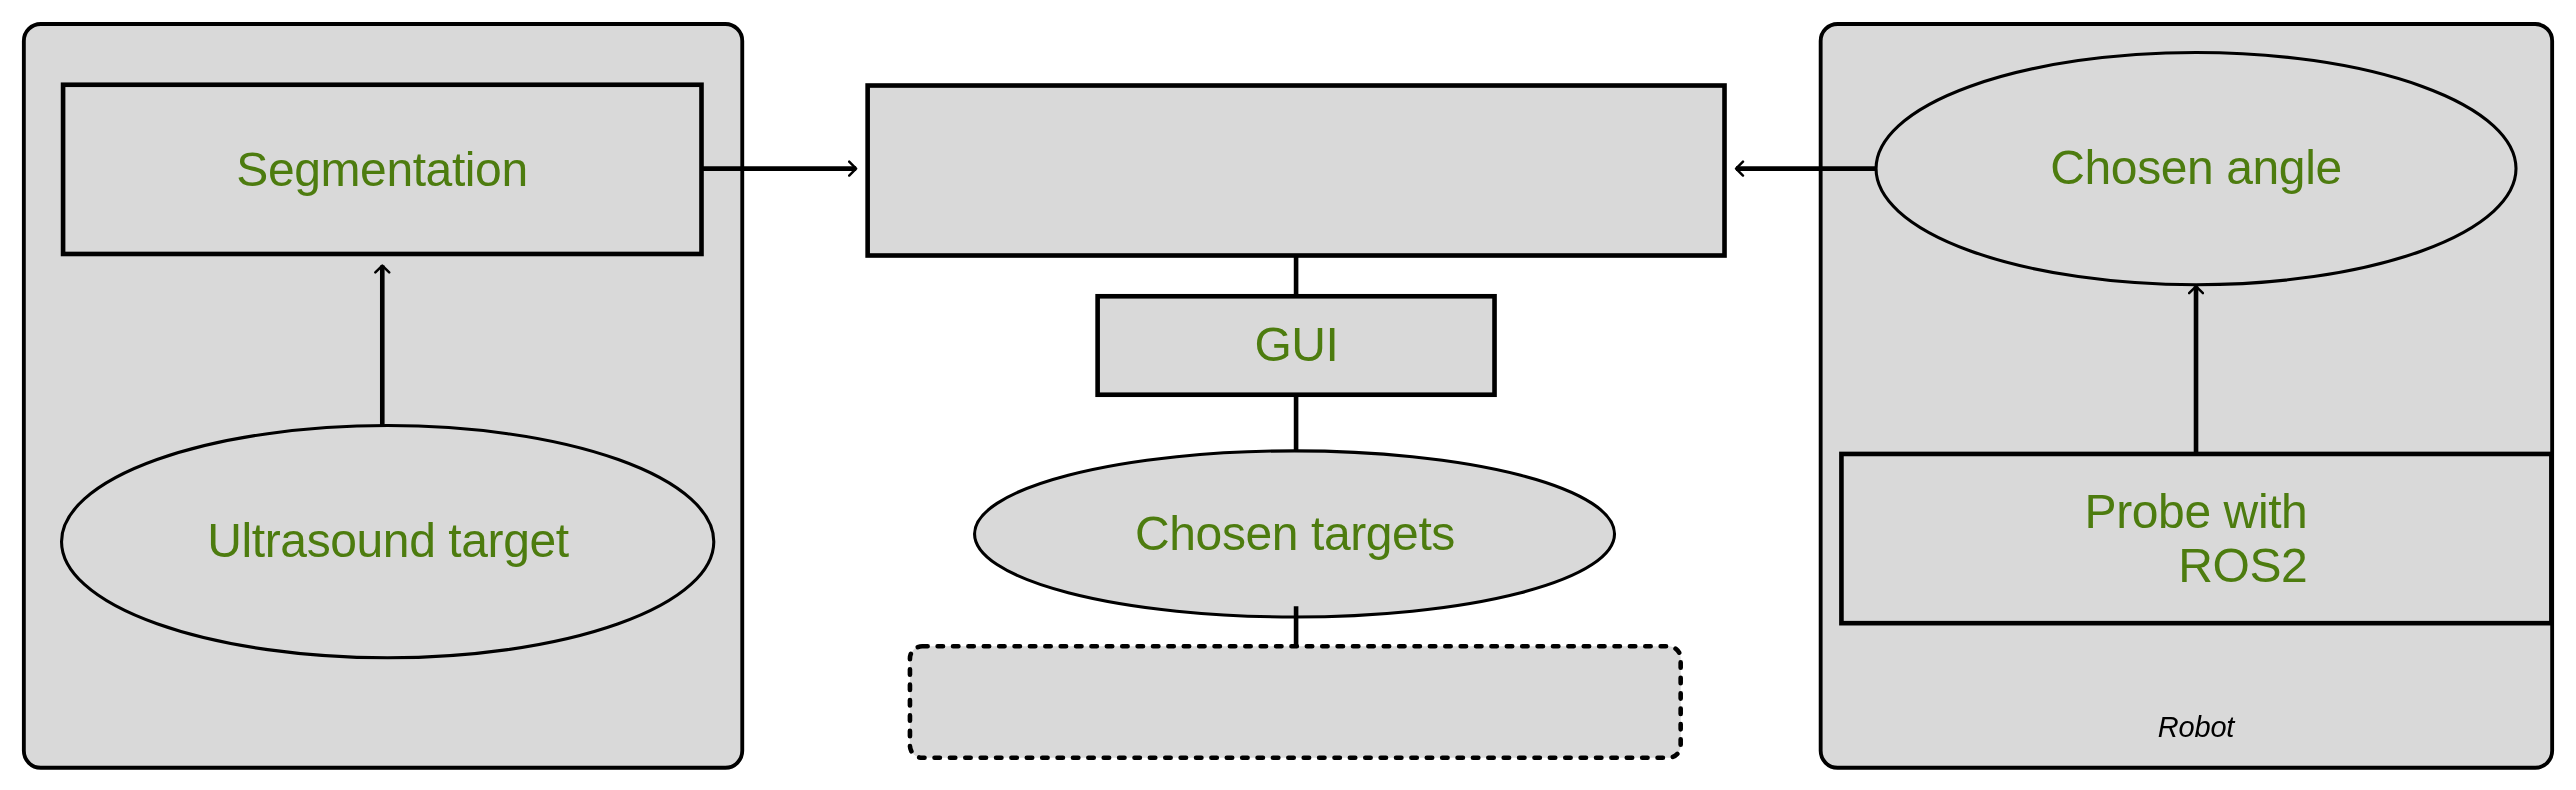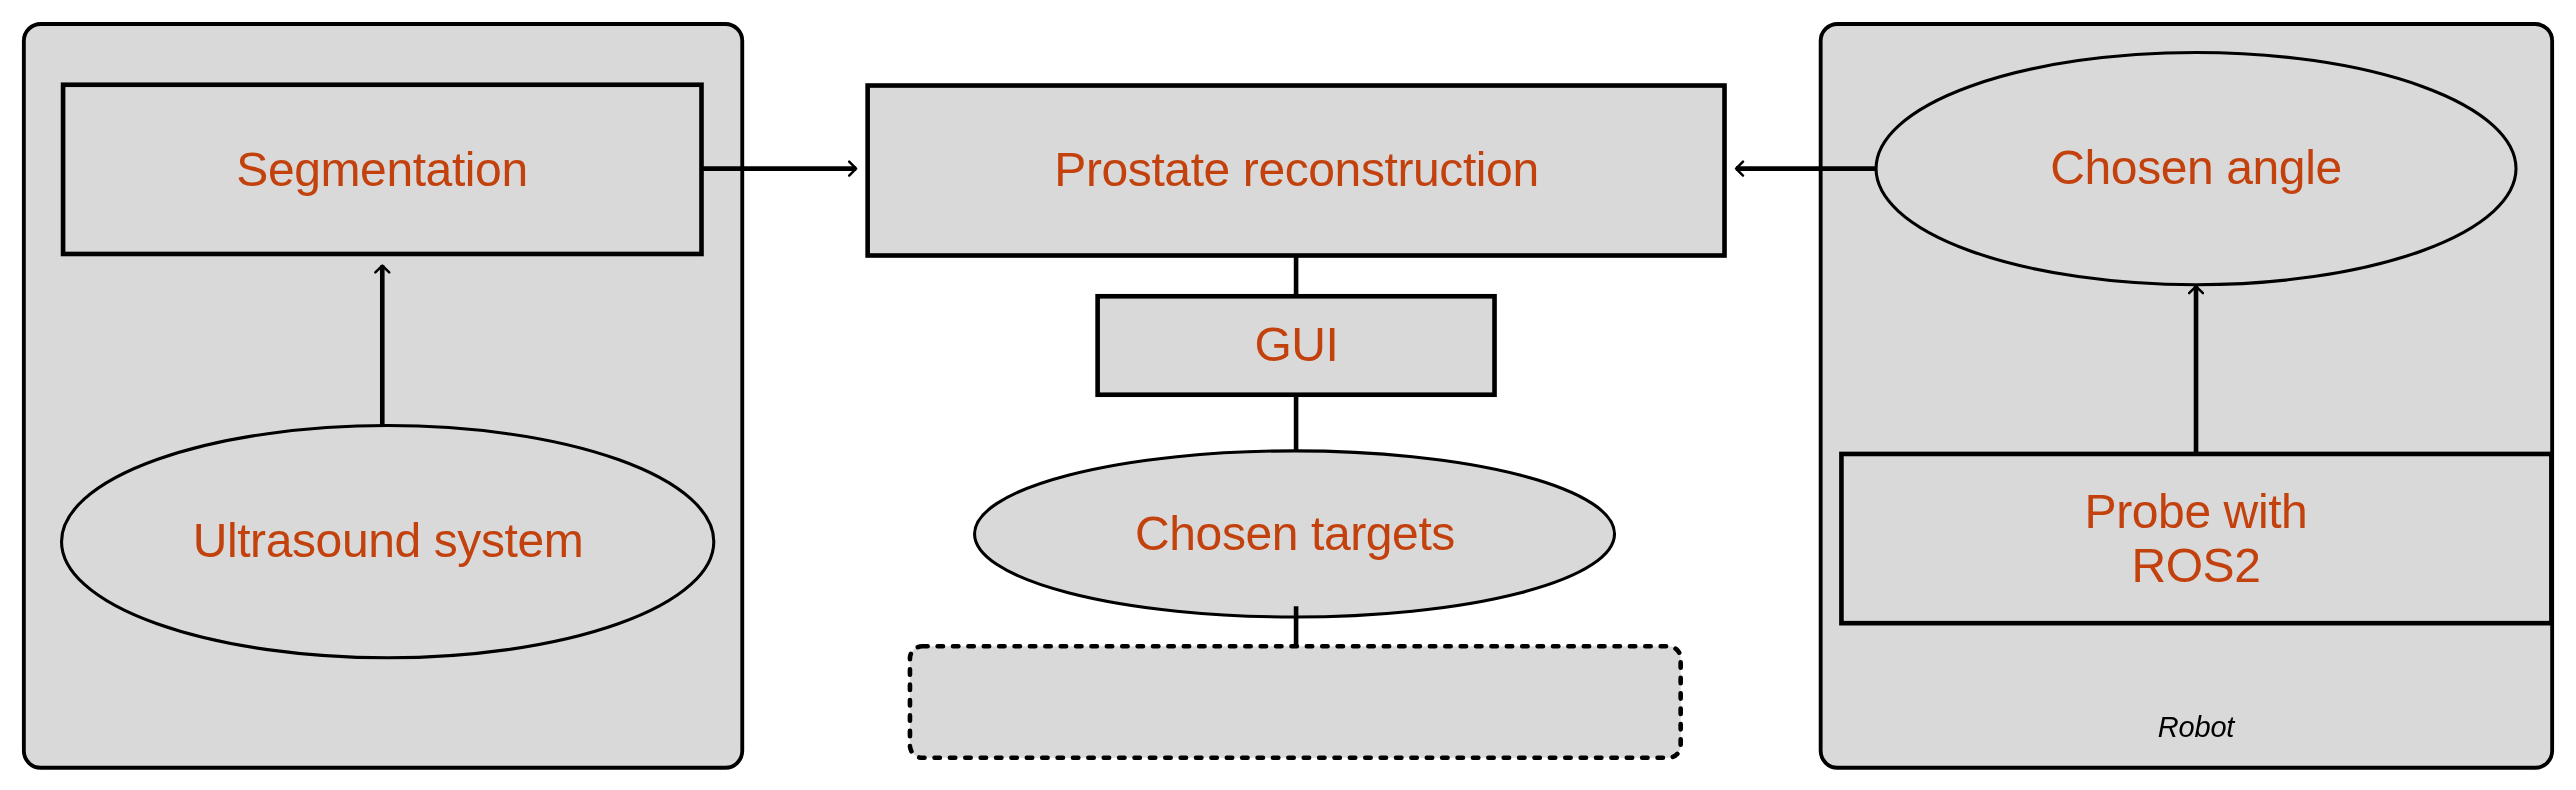--- a/index.html
+++ b/index.html
@@ -22,22 +22,22 @@
     left: 0;
     top: 0;
     width: 2576px;
     height: 791px;
   }
   .shape-label {
     position: absolute;
     display: flex;
     align-items: center;
     justify-content: center;
-    text-align: center;
-    color: #c2410c;
+    text-align: right;
+    color: #4d7c0f;
     font-family: "Liberation Sans", sans-serif;
     font-size: 48px;
     line-height: 1.12;
     letter-spacing: -0.4px;
     white-space: pre-line;
     pointer-events: none;
   }
   .group-caption {
     position: absolute;
     display: flex;
@@ -98,23 +98,22 @@
 
     <rect x="1183" y="840" width="1002" height="145" rx="16" ry="16" fill="#d9d9d9" stroke="#000000" stroke-width="6" stroke-dasharray="7 13" stroke-linecap="round"></rect>
 
     <ellipse cx="2855" cy="219" rx="416" ry="151" fill="#d9d9d9" stroke="#000000" stroke-width="4"></ellipse>
 
     <rect x="2394" y="590" width="923" height="220" fill="#d9d9d9" stroke="#000000" stroke-width="6"></rect>
   </svg>
 
   <div class="shape-label" style="left:63px; top:85px; width:638px; height:169px;">Segmentation</div>
 
-  <div class="shape-label" style="left:62px; top:425px; width:652px; height:232px;">Ultrasound system</div>
+  <div class="shape-label" style="left:62px; top:425px; width:652px; height:232px;">Ultrasound target</div>
 
-  <div class="shape-label" style="left:868px; top:85px; width:857px; height:170px;">Prostate reconstruction</div>
 
   <div class="shape-label" style="left:1098px; top:296px; width:397px; height:98px;">GUI</div>
 
   <div class="shape-label" style="left:975px; top:451px; width:640px; height:166px;">Chosen targets</div>
 
 
   <div class="shape-label" style="left:1876px; top:52px; width:640px; height:232px;">Chosen angle</div>
 
   <div class="shape-label" style="left:1841px; top:454px; width:710px; height:169px;">Probe with
 ROS2</div>

